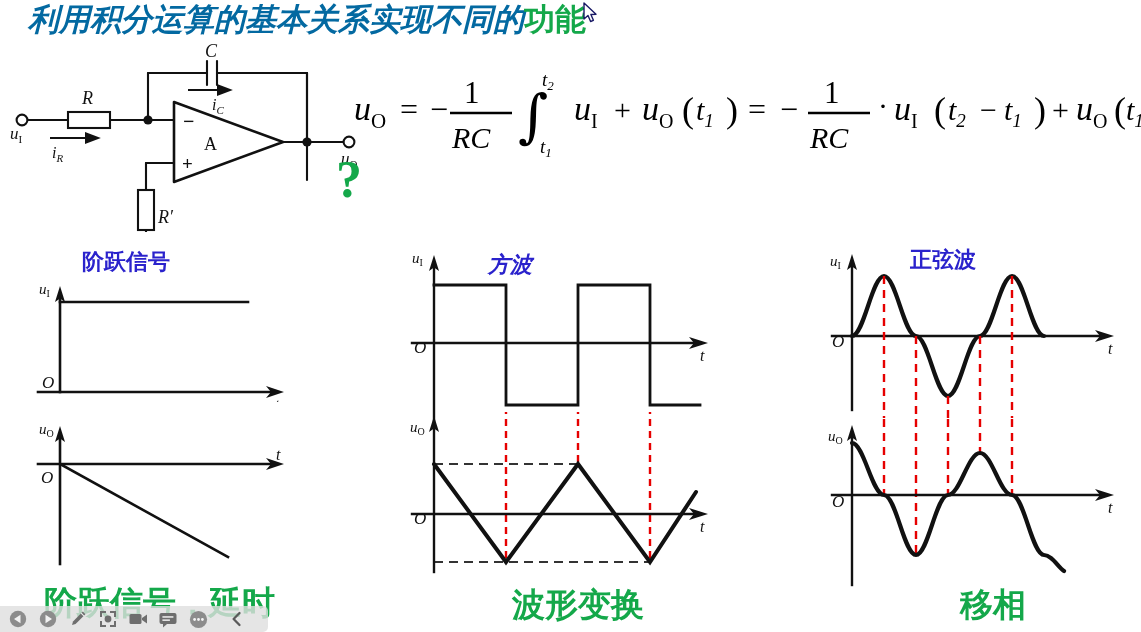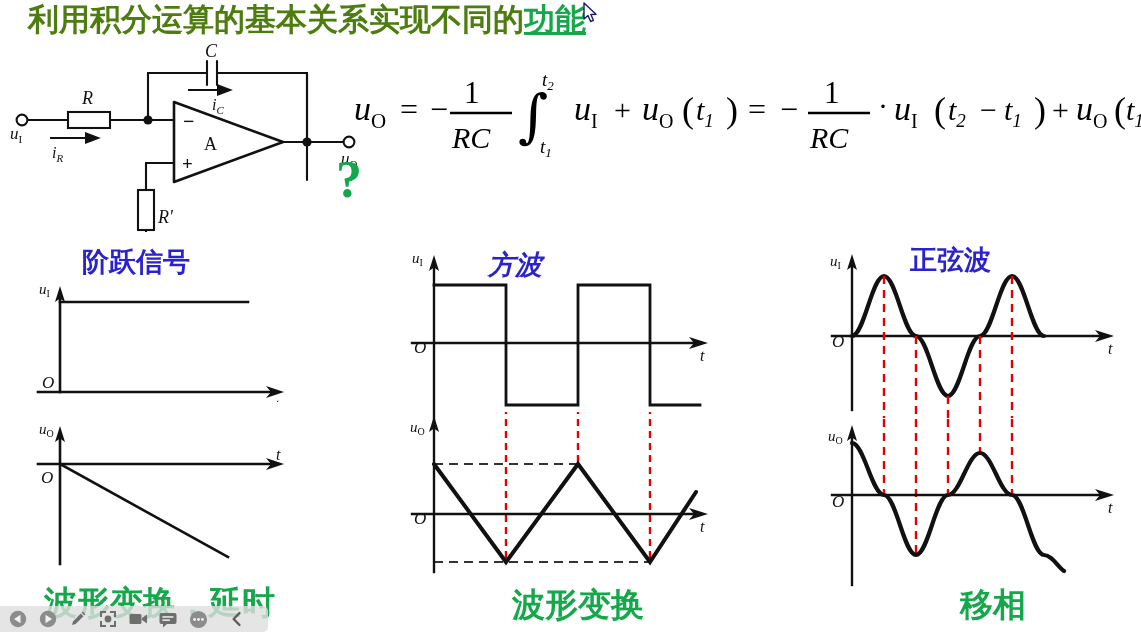--- a/index.html
+++ b/index.html
@@ -26,22 +26,22 @@
     left: 28px;
     top: 2px;
     width: 1080px;
     height: 38px;
     white-space: nowrap;
     font-weight: bold;
     font-size: 31px;
     line-height: 36px;
     letter-spacing: 0px;
   }
-  #title-main { color: #4d7c0f; }
-  #title-accent { color: #14a84a; text-decoration: underline; }
+  #title-main { color: #0369a1; font-style: italic; }
+  #title-accent { color: #14a84a; }
 
   
   #cursor {
     position: absolute;
     left: 583px;
     top: 2px;
     width: 16px;
     height: 22px;
     pointer-events: none;
   }
@@ -74,21 +74,21 @@
     font-weight: bold;
     color: #14a84a;
     font-family: "Liberation Serif", serif;
     line-height: 56px;
   }
 
   
   .col-head {
     position: absolute;
     font-weight: bold;
-    font-size: 27px;
+    font-size: 22px;
     color: #2a22cc;
     white-space: nowrap;
     line-height: 30px;
   }
   #head-col1 { left: 82px;  top: 247px; }
   #head-col2 { left: 488px; top: 250px; font-style: italic; }
   #head-col3 { left: 910px; top: 245px; font-family: Liberation Serif, serif; }
 
   
   .col-caption {
@@ -428,21 +428,21 @@
     <polygon points="294,80 275,74 280,80 275,86" fill="#111"></polygon>
     <g font-family="'Liberation Serif', serif" fill="#111">
       <text x="8" y="26" font-size="15" font-style="italic">
         <tspan>u</tspan><tspan font-size="10" dy="3" font-style="normal">O</tspan>
       </text>
       <text x="12" y="92" font-size="17" font-style="italic">O</text>
       <text x="288" y="98" font-size="16" font-style="italic">t</text>
     </g>
   </svg>
 
-  <div class="col-caption" id="cap-col1">波形变换，延时</div>
+  <div class="col-caption" id="cap-col1">阶跃信号，延时</div>
   <div class="col-caption" id="cap-col2">波形变换</div>
   <div class="col-caption" id="cap-col3">移相</div>
 
   <div id="toolbar">
     <div class="tb-btn">
       <svg width="18" height="18" viewBox="0 0 18 18">
         <circle cx="9" cy="9" r="8.2" fill="#8c8c8c"></circle>
         <polygon points="11.5,4.8 11.5,13.2 5,9" fill="#f2f2f2"></polygon>
       </svg>
     </div>

